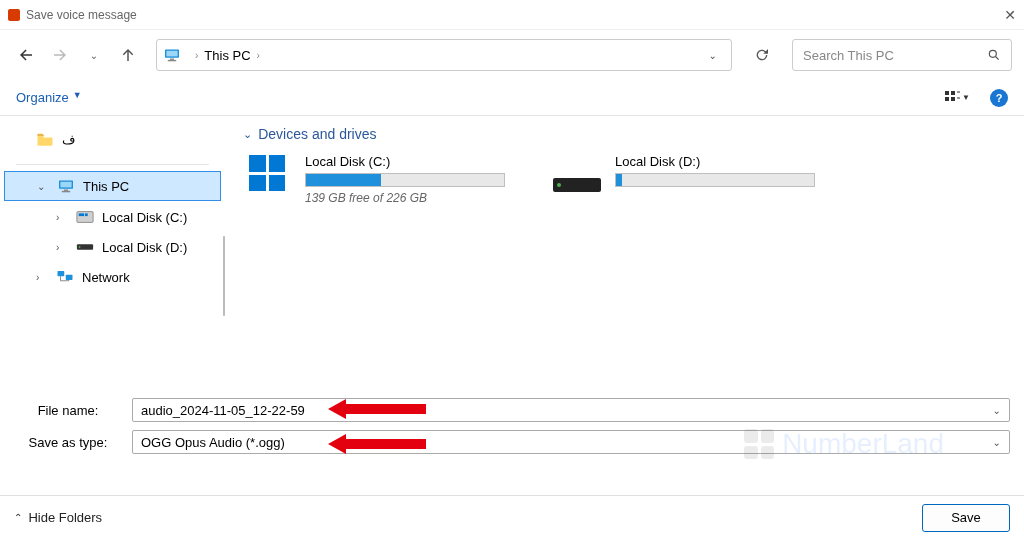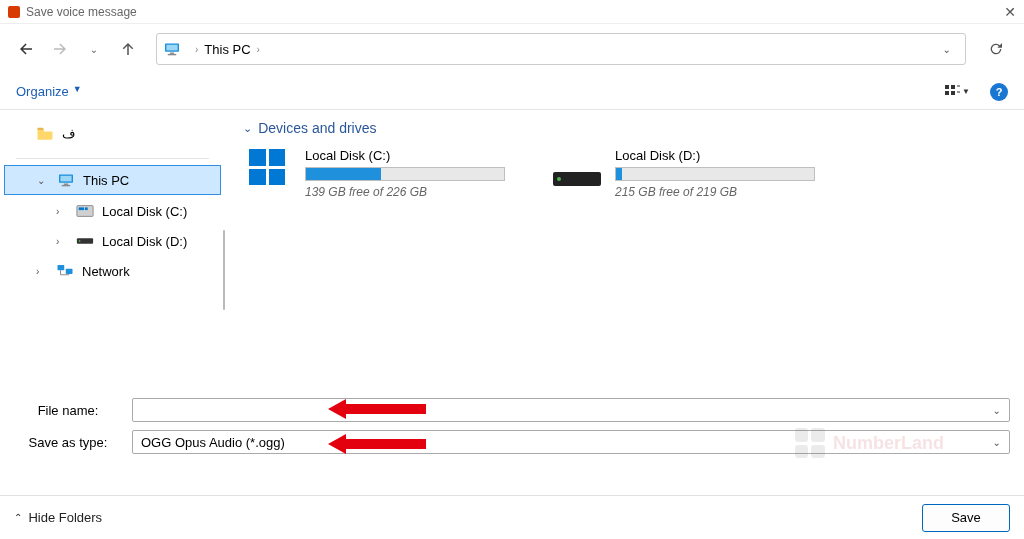--- a/index.html
+++ b/index.html
@@ -1,18 +1,18 @@
 <!DOCTYPE html>
 <html><head>
 <meta charset="utf-8">
 <style>
 * { box-sizing: border-box; margin: 0; padding: 0; font-family: "Segoe UI", Tahoma, sans-serif; }
 body { width: 1024px; height: 539px; background: #fff; font-size: 13px; color: #000; overflow: hidden; position: relative; }
 
-.titlebar { height: 24px; display: flex; align-items: center; padding: 0 8px; color: #666; font-size: 12px; border-bottom: 1px solid #eee; position: relative; }
+.titlebar { height: 30px; display: flex; align-items: center; padding: 0 8px; color: #666; font-size: 12px; border-bottom: 1px solid #eee; position: relative; }
 .titlebar .icon { width: 12px; height: 12px; background: #d83b01; margin-right: 6px; border-radius: 2px; }
 .titlebar .close-x { position: absolute; right: 8px; font-size: 14px; color: #555; }
 
 .navbar { height: 50px; display: flex; align-items: center; padding: 0 12px; gap: 6px; }
 .nav-arrow { width: 28px; height: 28px; display: flex; align-items: center; justify-content: center; color: #555; cursor: default; }
 .nav-arrow.enabled { color: #333; }
 .addr { flex: 1; height: 32px; border: 1px solid #ccc; border-radius: 3px; display: flex; align-items: center; padding: 0 6px; margin: 0 8px; }
 .addr .pc-icon { width: 18px; height: 14px; margin-right: 8px; }
 .addr .chev { color: #888; padding: 0 6px; font-size: 10px; }
 .addr .dd { margin-left: auto; color: #555; padding: 0 8px; font-size: 10px; }
@@ -61,21 +61,21 @@
 .bottom { position: absolute; left:0; right:0; top: 392px; padding: 6px 14px 0 14px; }
 .field-row { display: flex; align-items: center; margin-bottom: 8px; position: relative; }
 .field-label { width: 118px; text-align: center; padding-right: 10px; font-size: 13px; }
 .field-input { flex: 1; height: 24px; border: 1px solid #aaa; border-radius: 2px; padding: 0 8px; font-size: 13px; display: flex; align-items: center; position: relative; }
 .field-input .dd-chev { position: absolute; right: 8px; color: #555; font-size: 10px; }
 .field-input input { border: none; outline: none; width: 100%; font-size: 13px; background: transparent; }
 
 .watermark { position: absolute; right: 80px; top: 428px; display:flex; align-items:center; gap:8px; opacity: 0.12; pointer-events:none; }
 .watermark .logo { width: 30px; height: 30px; display:grid; grid-template-columns:1fr 1fr; grid-template-rows:1fr 1fr; gap:3px; }
 .watermark .logo div { background:#666; border-radius:3px; }
-.watermark .txt { font-size: 18px; color:#b91c1c; font-weight:700; }
+.watermark .txt { font-size: 28px; color:#3b82f6; font-weight:400; }
 
 .footer { position: absolute; bottom: 0; left:0; right:0; height: 44px; border-top: 1px solid #e0e0e0; display:flex; align-items:center; padding: 0 14px; }
 .hide-folders { display:flex; align-items:center; gap:6px; color:#222; }
 .footer .btns { margin-left:auto; display:flex; gap:12px; }
 .btn { min-width: 88px; height: 28px; border: 1px solid #adadad; border-radius: 3px; background: #fdfdfd; display:flex; align-items:center; justify-content:center; font-size: 13px; }
 .btn.primary { border-color: #0067c0; }
 
 svg { display:block; }
 </style>
 </head>
@@ -113,20 +113,29 @@
       </svg>
     <span class="chev">›</span>
     <span>This PC</span>
     <span class="chev">›</span>
     <span class="dd">⌄</span>
   </div>
   <div class="refresh">
     <svg width="16" height="16" viewBox="0 0 24 24">
         <path d="M17.65 6.35A8 8 0 1 0 20 12h-2a6 6 0 1 1-1.76-4.24L14 10h7V3l-3.35 3.35z" fill="#555"></path>
       </svg>
+  </div>
+  <div class="search">
+    <span>Search This PC</span>
+    <span class="mag">
+      <svg width="14" height="14" viewBox="0 0 24 24">
+          <circle cx="10" cy="10" r="6" stroke="#555" stroke-width="2" fill="none"></circle>
+          <line x1="15" y1="15" x2="20" y2="20" stroke="#555" stroke-width="2"></line>
+        </svg>
+    </span>
   </div>
 </div>
 
 <div class="toolbar">
   <div class="organize">
     <span>Organize</span>
     <span style="font-size:9px;">▼</span>
   </div>
   <div class="right">
     <div class="view-icon">
@@ -221,31 +230,31 @@
         <div class="drive-icon">
           <div class="drive-slab">
               <div class="led"></div>
             </div>
         </div>
         <div class="drive-info">
           <div class="drive-name">Local Disk (D:)</div>
           <div class="bar">
               <div class="bar-fill" style="width:3%"></div>
             </div>
-          <div class="drive-free">215 GB free of 219 GB</div>
         </div>
       </div>
     </div>
   </div>
 </div>
 
 <div class="bottom">
   <div class="field-row">
     <div class="field-label">File name:</div>
     <div class="field-input">
+      <input type="text" value="audio_2024-11-05_12-22-59" style="">
       <span class="dd-chev">⌄</span>
     </div>
   </div>
   <div class="field-row">
     <div class="field-label">Save as type:</div>
     <div class="field-input">
       <span>OGG Opus Audio (*.ogg)</span>
       <span class="dd-chev">⌄</span>
     </div>
   </div>

